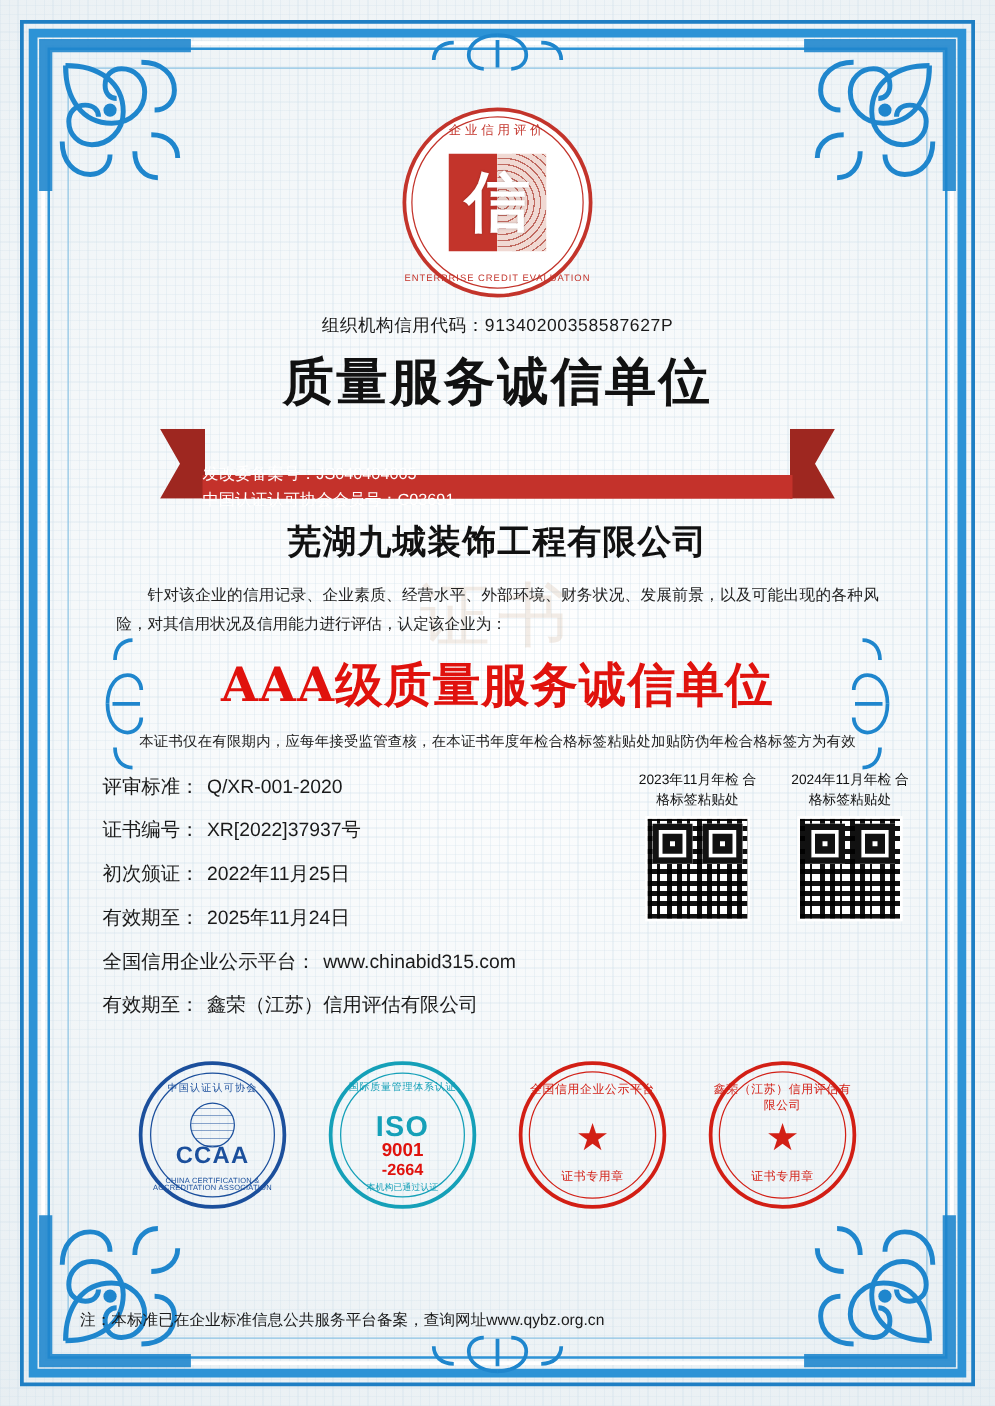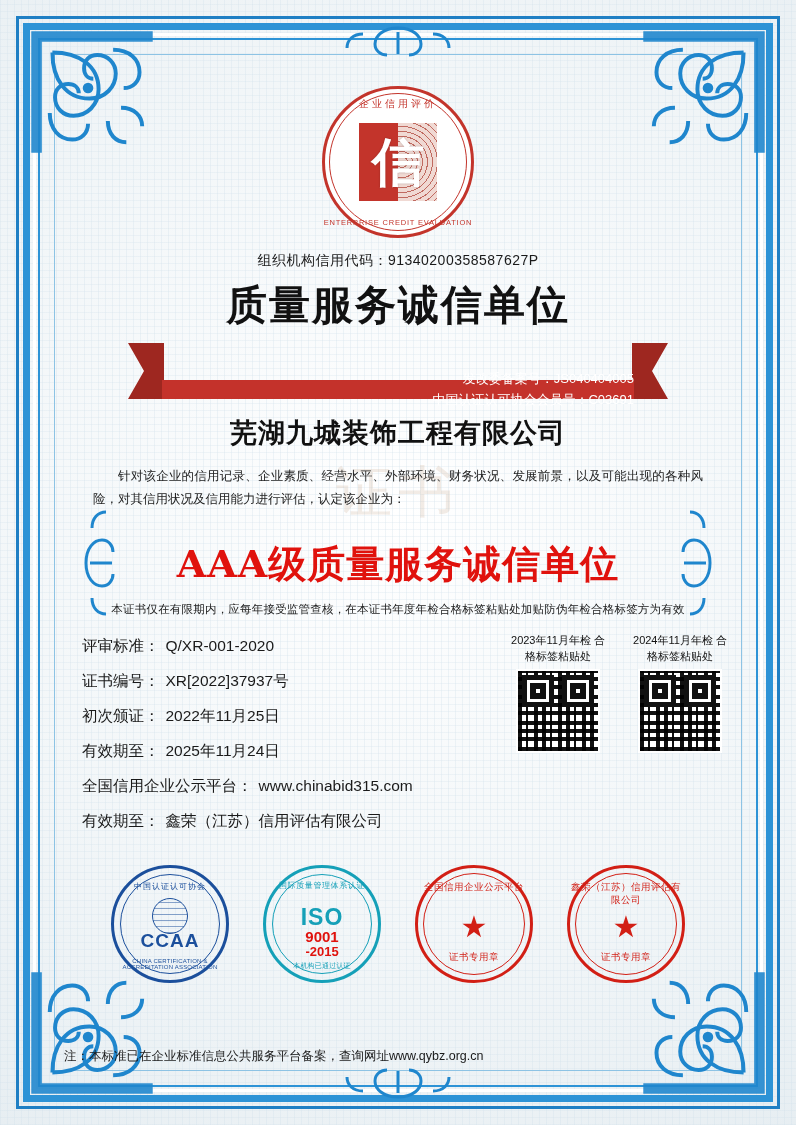--- a/index.html
+++ b/index.html
@@ -159,21 +159,21 @@
     margin: 10px auto 0;
     width: 540px;
     height: 56px;
   }
   .ribbon-body {
     position: absolute;
     left: 34px; right: 34px; top: 0; bottom: 0;
     background: #c4322b;
     display: flex;
     flex-direction: column;
-    align-items: flex-end;
+    align-items: flex-start;
     justify-content: center;
     color: #ffffff;
     font-size: 13px;
     line-height: 1.55;
     margin-top: 37px;
   }
   .ribbon-tail {
     position: absolute;
     top: 0; width: 36px; height: 56px;
     background: #9e2720;
@@ -194,21 +194,21 @@
     margin: 14px auto 0;
     width: 610px;
     font-size: 12.5px;
     line-height: 1.85;
     color: #222222;
     text-align: justify;
     text-indent: 2em;
   }
 
   .award {
-    margin-top: 28px;
+    margin-top: 12px;
     font-family: "DejaVu Serif", "Liberation Serif", serif;
     font-size: 38px;
     font-weight: bold;
     color: #e0120d;
     letter-spacing: 1px;
   }
 
   .note-line {
     margin-top: 12px;
     font-size: 11.5px;
@@ -569,21 +569,21 @@
         <div class="globe"></div>
         <div class="acr">CCAA</div>
         <div class="arc-bottom">CHINA CERTIFICATION &amp; ACCREDITATION ASSOCIATION</div>
       </div>
 
       <div class="seal seal-iso">
         <div class="inner"></div>
         <div class="arc-top">国际质量管理体系认证</div>
         <div class="iso-main">ISO</div>
         <div class="iso-num">9001</div>
-        <div class="iso-year">-2015</div>
+        <div class="iso-year">-2664</div>
         <div class="arc-bottom">本机构已通过认证</div>
       </div>
 
       <div class="seal seal-red">
         <div class="inner"></div>
         <div class="arc-top">全国信用企业公示平台</div>
         <div class="star">★</div>
         <div class="bottom-text">证书专用章</div>
       </div>
 

